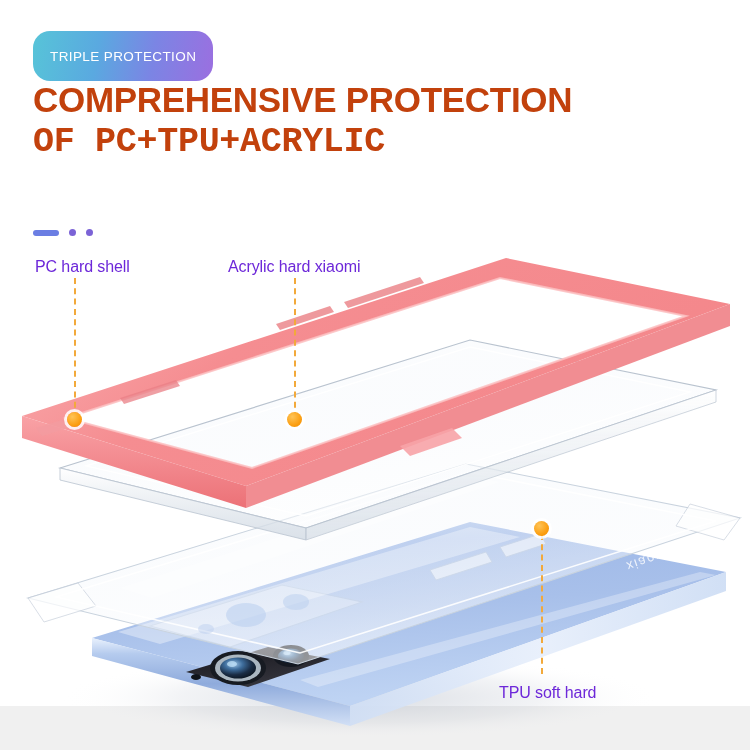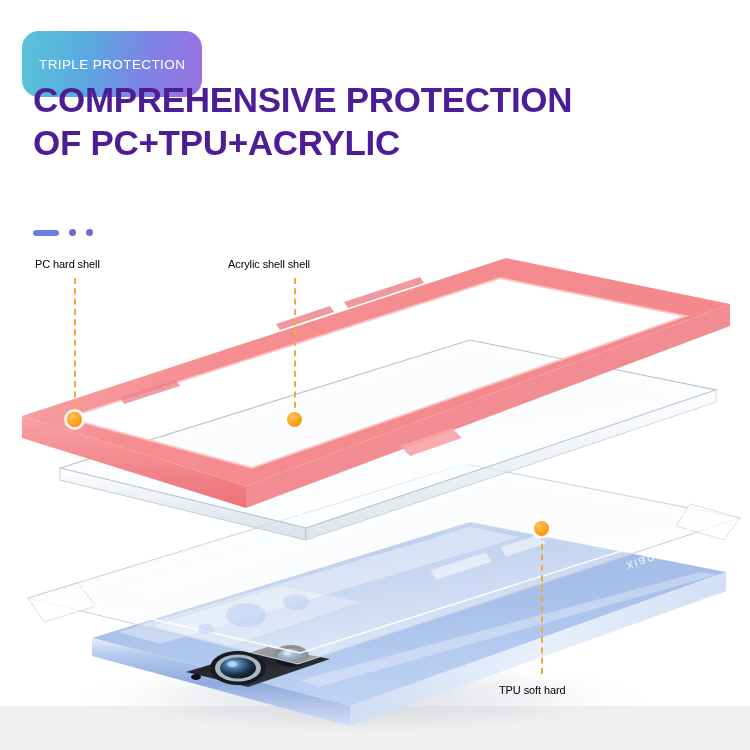--- a/index.html
+++ b/index.html
@@ -25,47 +25,47 @@
     left: 0;
     top: 706px;
     width: 750px;
     height: 44px;
     background: #f0f0f0;
   }
 
   
   .badge {
     position: absolute;
-    left: 22px;
+    left: 33px;
     top: 31px;
     height: 42px;
-    padding: 12px 17px;
+    padding: 4px 17px;
     border-radius: 17px;
     display: flex;
     align-items: center;
     background: linear-gradient(100deg, #57c4d8 0%, #5aa9e0 36%, #7b85e4 66%, #9b6fe0 100%);
     color: #ffffff;
     font-size: 13.5px;
     letter-spacing: 0.4px;
     font-weight: 400;
     white-space: nowrap;
   }
 
   .headline {
     position: absolute;
     left: 33px;
     top: 78px;
     width: 690px;
     font-size: 35px;
     line-height: 43px;
     font-weight: bold;
-    color: #4c1d95;
+    color: #c2410c;
     letter-spacing: -0.3px;
   }
-  .headline .l2 { display: block; }
+  .headline .l2 { display: block; font-family: Liberation Mono, monospace; }
 
   .subhead {
     position: absolute;
     left: 33px;
     top: 178px;
     font-size: 19.5px;
     color: #2b2b2b;
     font-weight: 400;
     letter-spacing: -0.1px;
   }
@@ -88,22 +88,22 @@
   .pager .dot {
     width: 7px;
     height: 7px;
     border-radius: 50%;
     background: #7b63d6;
   }
 
   
   .callout {
     position: absolute;
-    font-size: 11px;
-    color: #000000;
+    font-size: 16px;
+    color: #6d28d9;
     white-space: nowrap;
     letter-spacing: -0.1px;
   }
   .callout.pc      { left: 35px;  top: 258px; }
   .callout.acrylic { left: 228px; top: 258px; }
   .callout.tpu     { left: 499px; top: 684px; }
 
   .leader {
     position: absolute;
     width: 0;
@@ -293,21 +293,21 @@
 
         <path d="M 36 178 L 62 170 L 68 178 L 42 186 Z" fill="#f39ba0" opacity="0.9"></path>
       </g>
     </svg>
   </div>
 
   <div class="callout pc">PC hard shell</div>
   <div class="leader pc"></div>
   <div class="hotdot pc"></div>
 
-  <div class="callout acrylic">Acrylic shell shell</div>
+  <div class="callout acrylic">Acrylic hard xiaomi</div>
   <div class="leader acrylic"></div>
   <div class="hotdot acrylic"></div>
 
   <div class="callout tpu">TPU soft hard</div>
   <div class="leader tpu"></div>
   <div class="hotdot tpu"></div>
 
 </div>
 
 </body></html>

